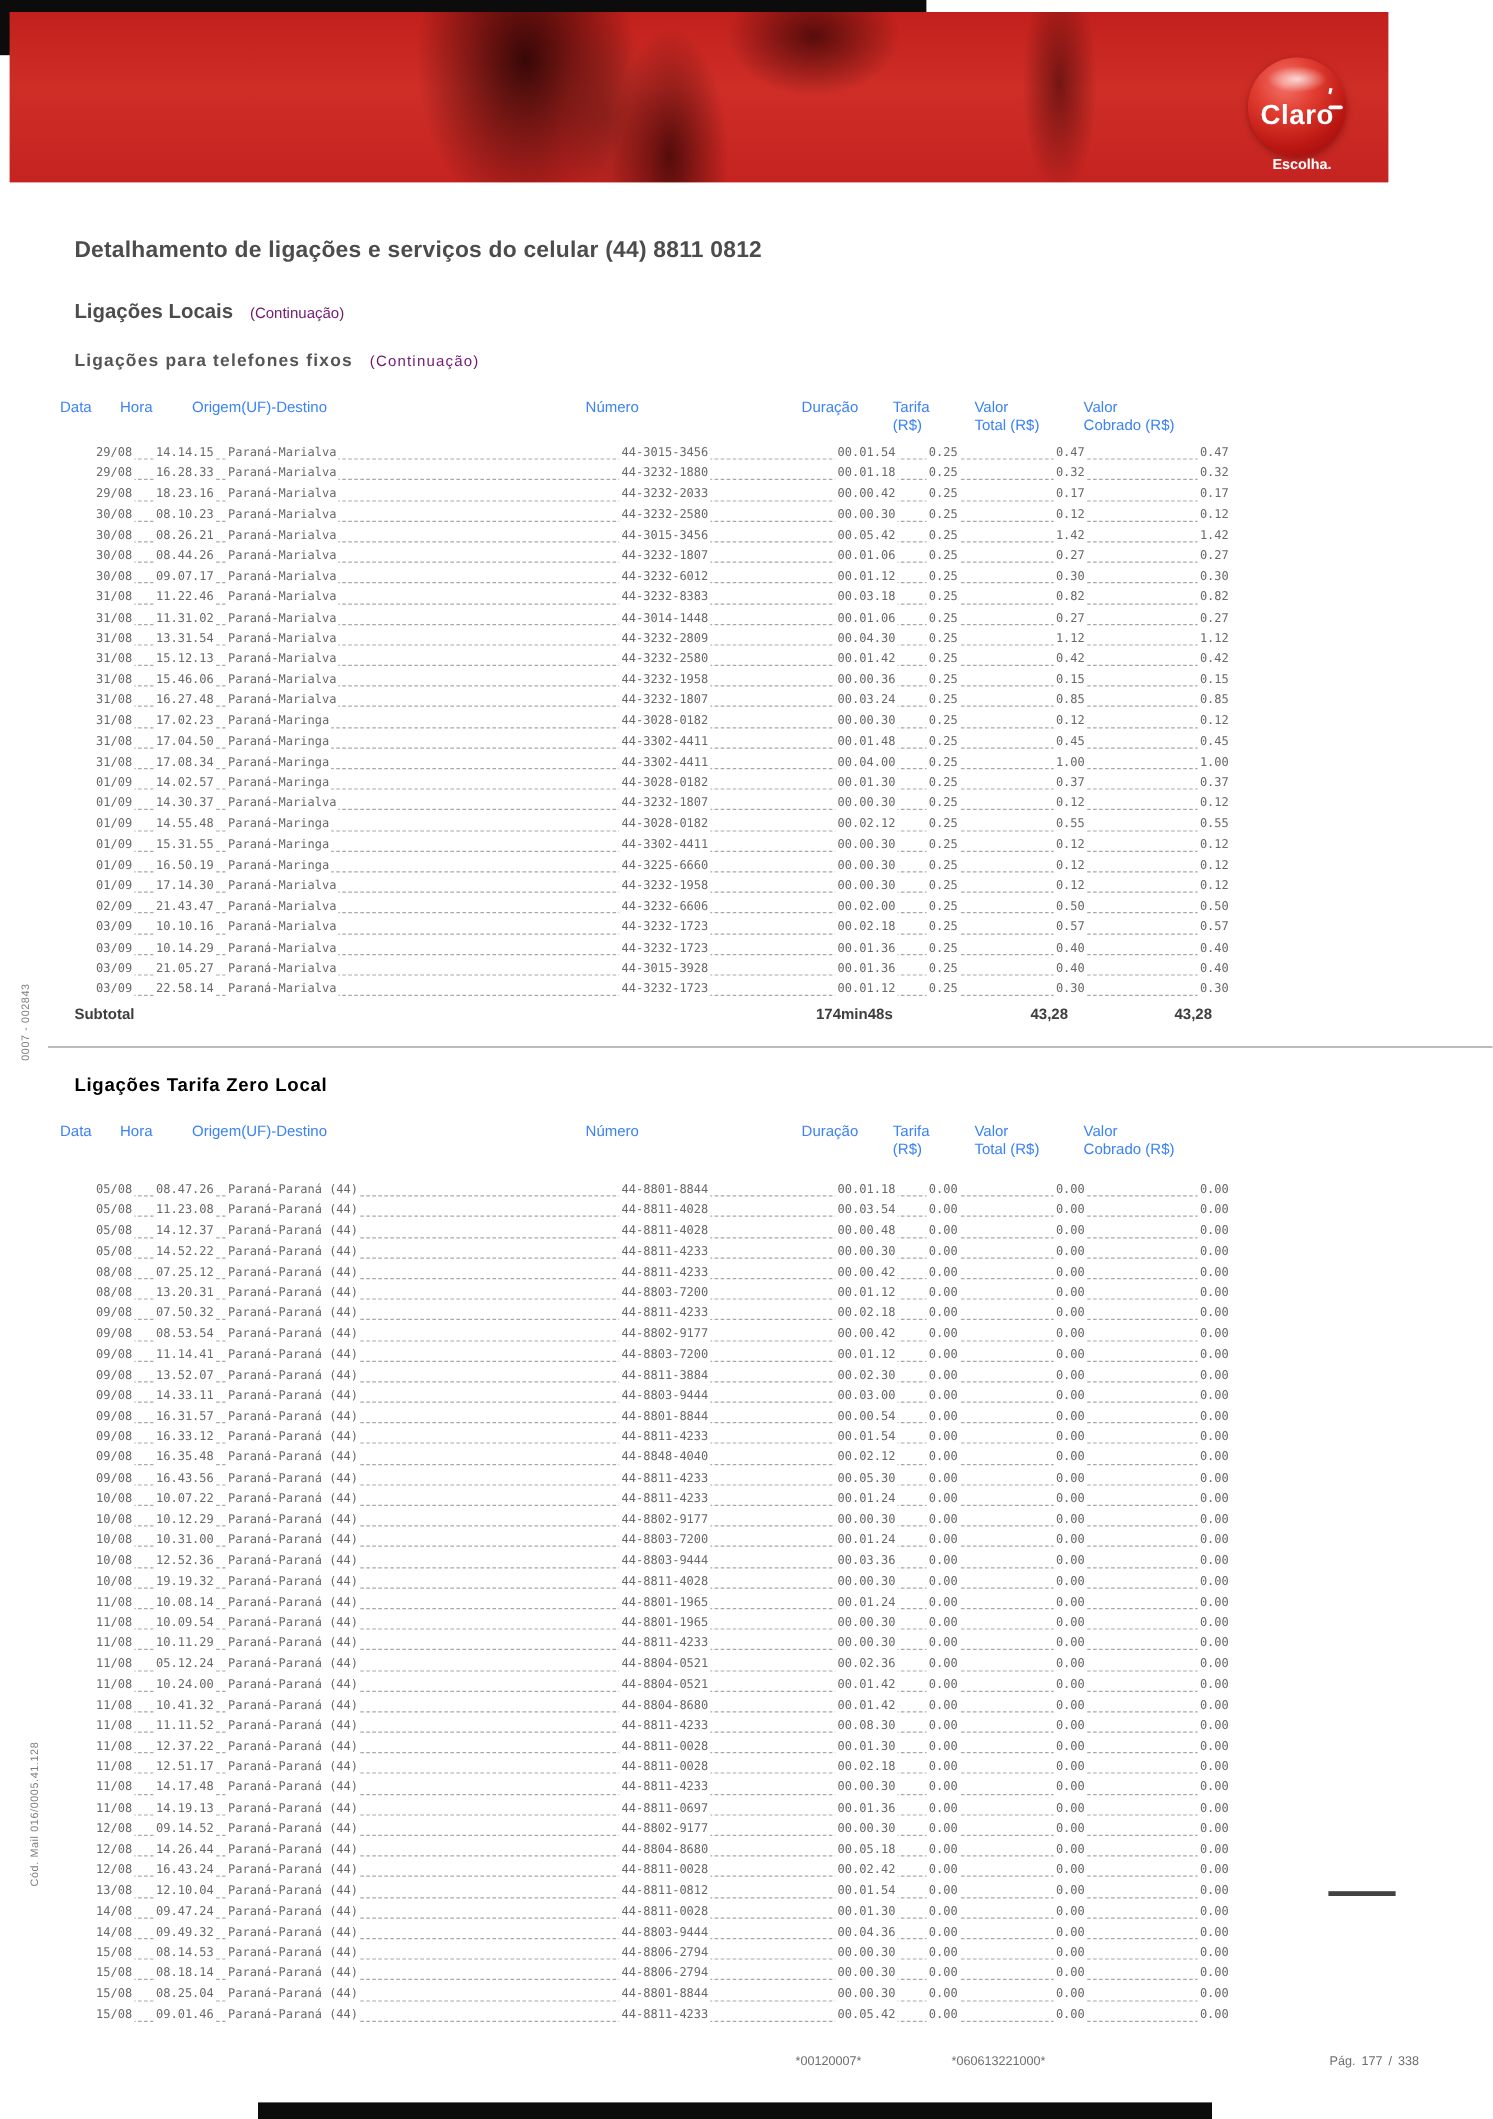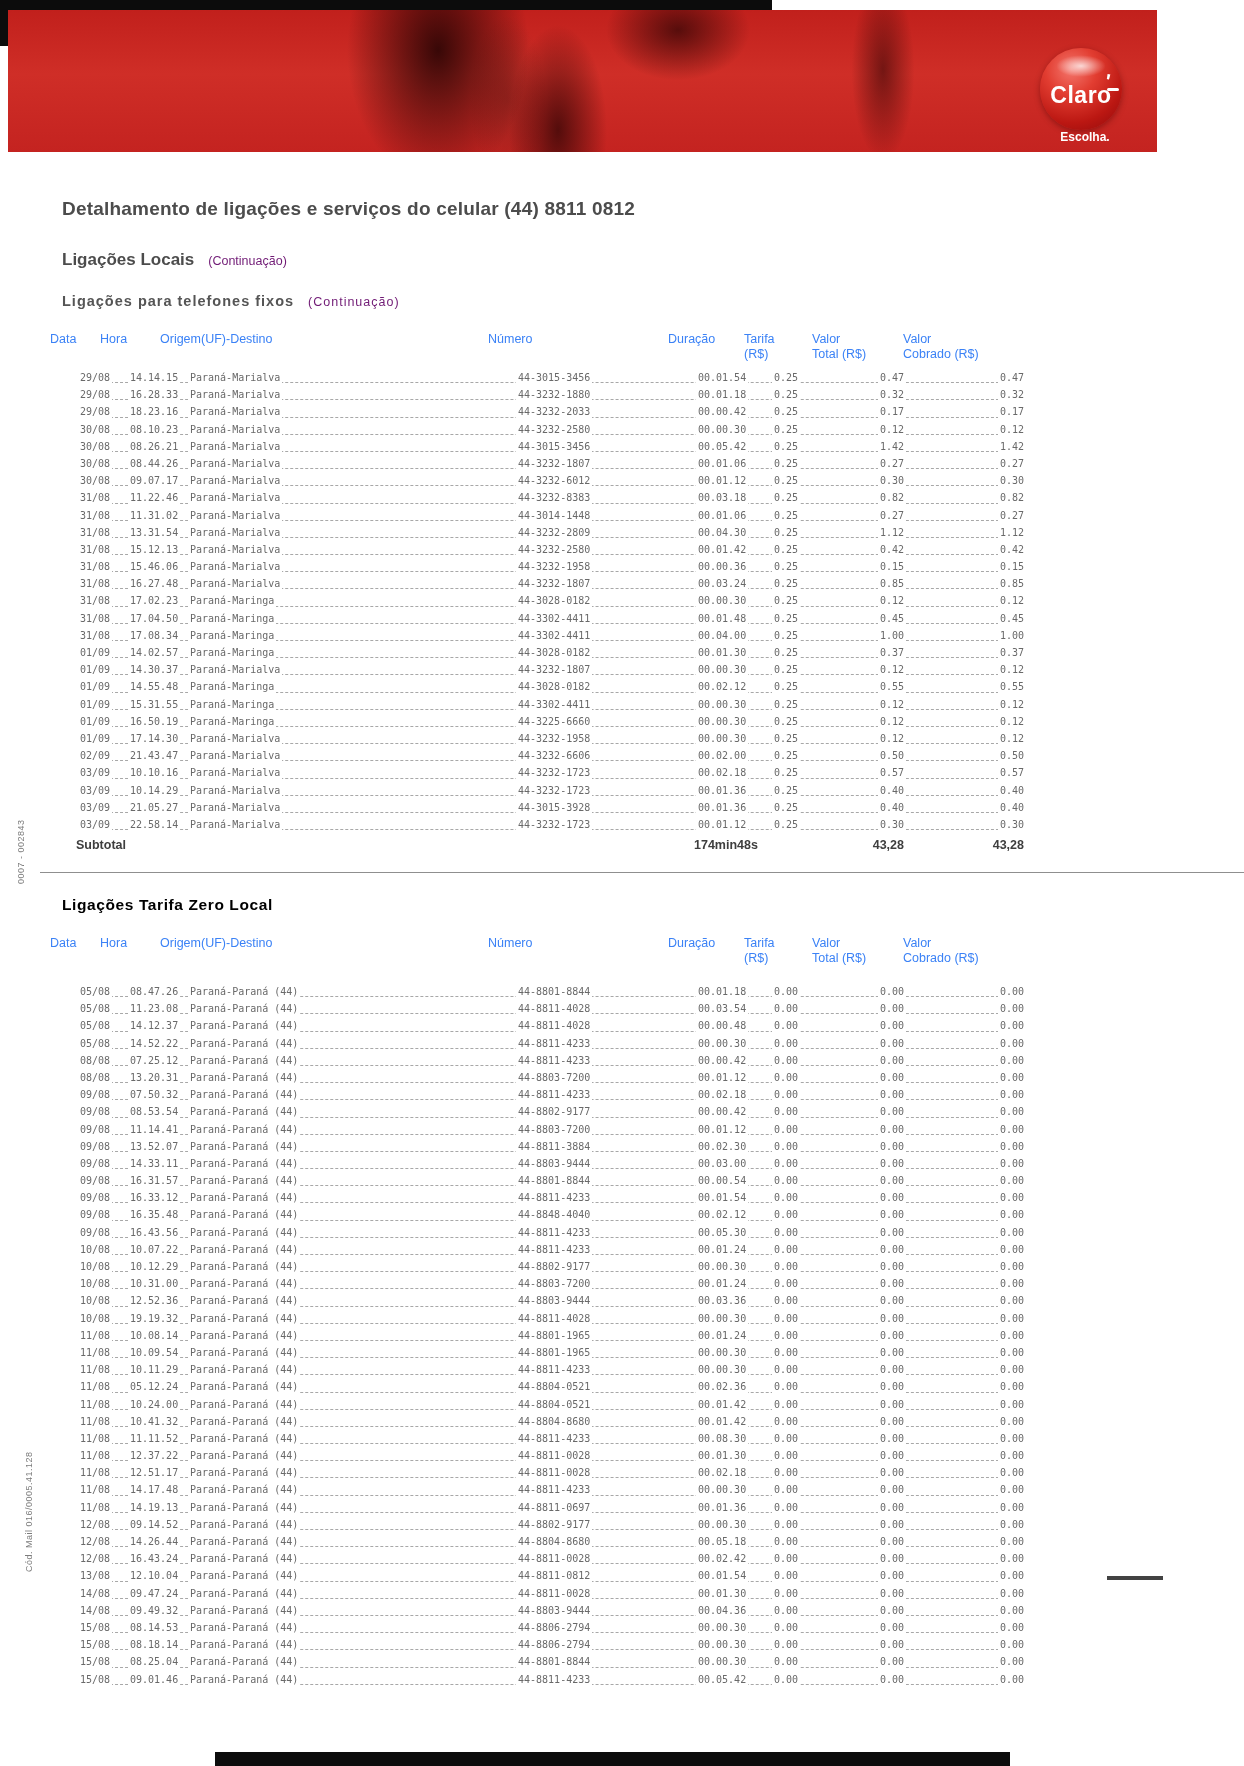--- a/index.html
+++ b/index.html
@@ -57,21 +57,21 @@
   .tbody-1 { top:370px; } .tbody-2 { top:984px; }
   .trow { position:relative; display:flex; height:17.2px;
           font-family:"DejaVu Sans Mono", monospace; font-size:10px; color:#696969; line-height:15px; }
   .trow .dots { position:absolute; left:2px; right:2px; bottom:4px; border-bottom:1px dashed #a8a8a8; }
   .trow .cell { position:relative; }
   .trow .cell span { position:relative; display:inline-block; background:#fff; padding:0 2px; }
   .trow .c-total span, .trow .c-cobrado span { float:right; }
 
   .subtotal { position:absolute; left:62px; top:838px; width:948px; display:flex;
               font-size:12.5px; font-weight:bold; color:#3e3e3e; }
-  .subtotal .c-label { width:598px;margin-left:14px; }
+  .subtotal .c-label { width:598px; }
   .subtotal .c-duracao, .subtotal .c-tarifa, .subtotal .c-total, .subtotal .c-cobrado { font-weight:bold; }
   .hr-line { position:absolute; left:40px; top:872px; width:1204px; border-top:1.5px solid #8f8f8f; }
 
   
   .vcode { position:absolute; transform-origin:0 0; transform:rotate(-90deg);
            font-size:9px; color:#7c7c7c; letter-spacing:.5px; white-space:nowrap; }
   .vcode-top { left:16px; top:884px; }
   .vcode-bottom { left:24px; top:1572px; }
 
   .footer { position:absolute; left:0; top:1712px; width:1244px; height:16px; font-size:10.5px; color:#6e6e6e; }
@@ -1180,16 +1180,23 @@
         </div>
         <div class="cell c-cobrado">
           <span>0.00</span>
         </div>
       </div>
     </div>
 
   <div class="vcode vcode-top">0007 - 002843</div>
   <div class="vcode vcode-bottom">Cód. Mail 016/0005.41.128</div>
 
+  <div class="footer">
+    <span class="code1">*00120007*</span>
+    <span class="code2">*060613221000*</span>
+    <span class="pageinfo">
+      <span>Pág.</span><span>177</span><span>/</span><span>338</span>
+    </span>
+  </div>
   <div class="right-dash"></div>
   <div class="bottom-black-bar"></div>
 
 </div>
 
 </body></html>

